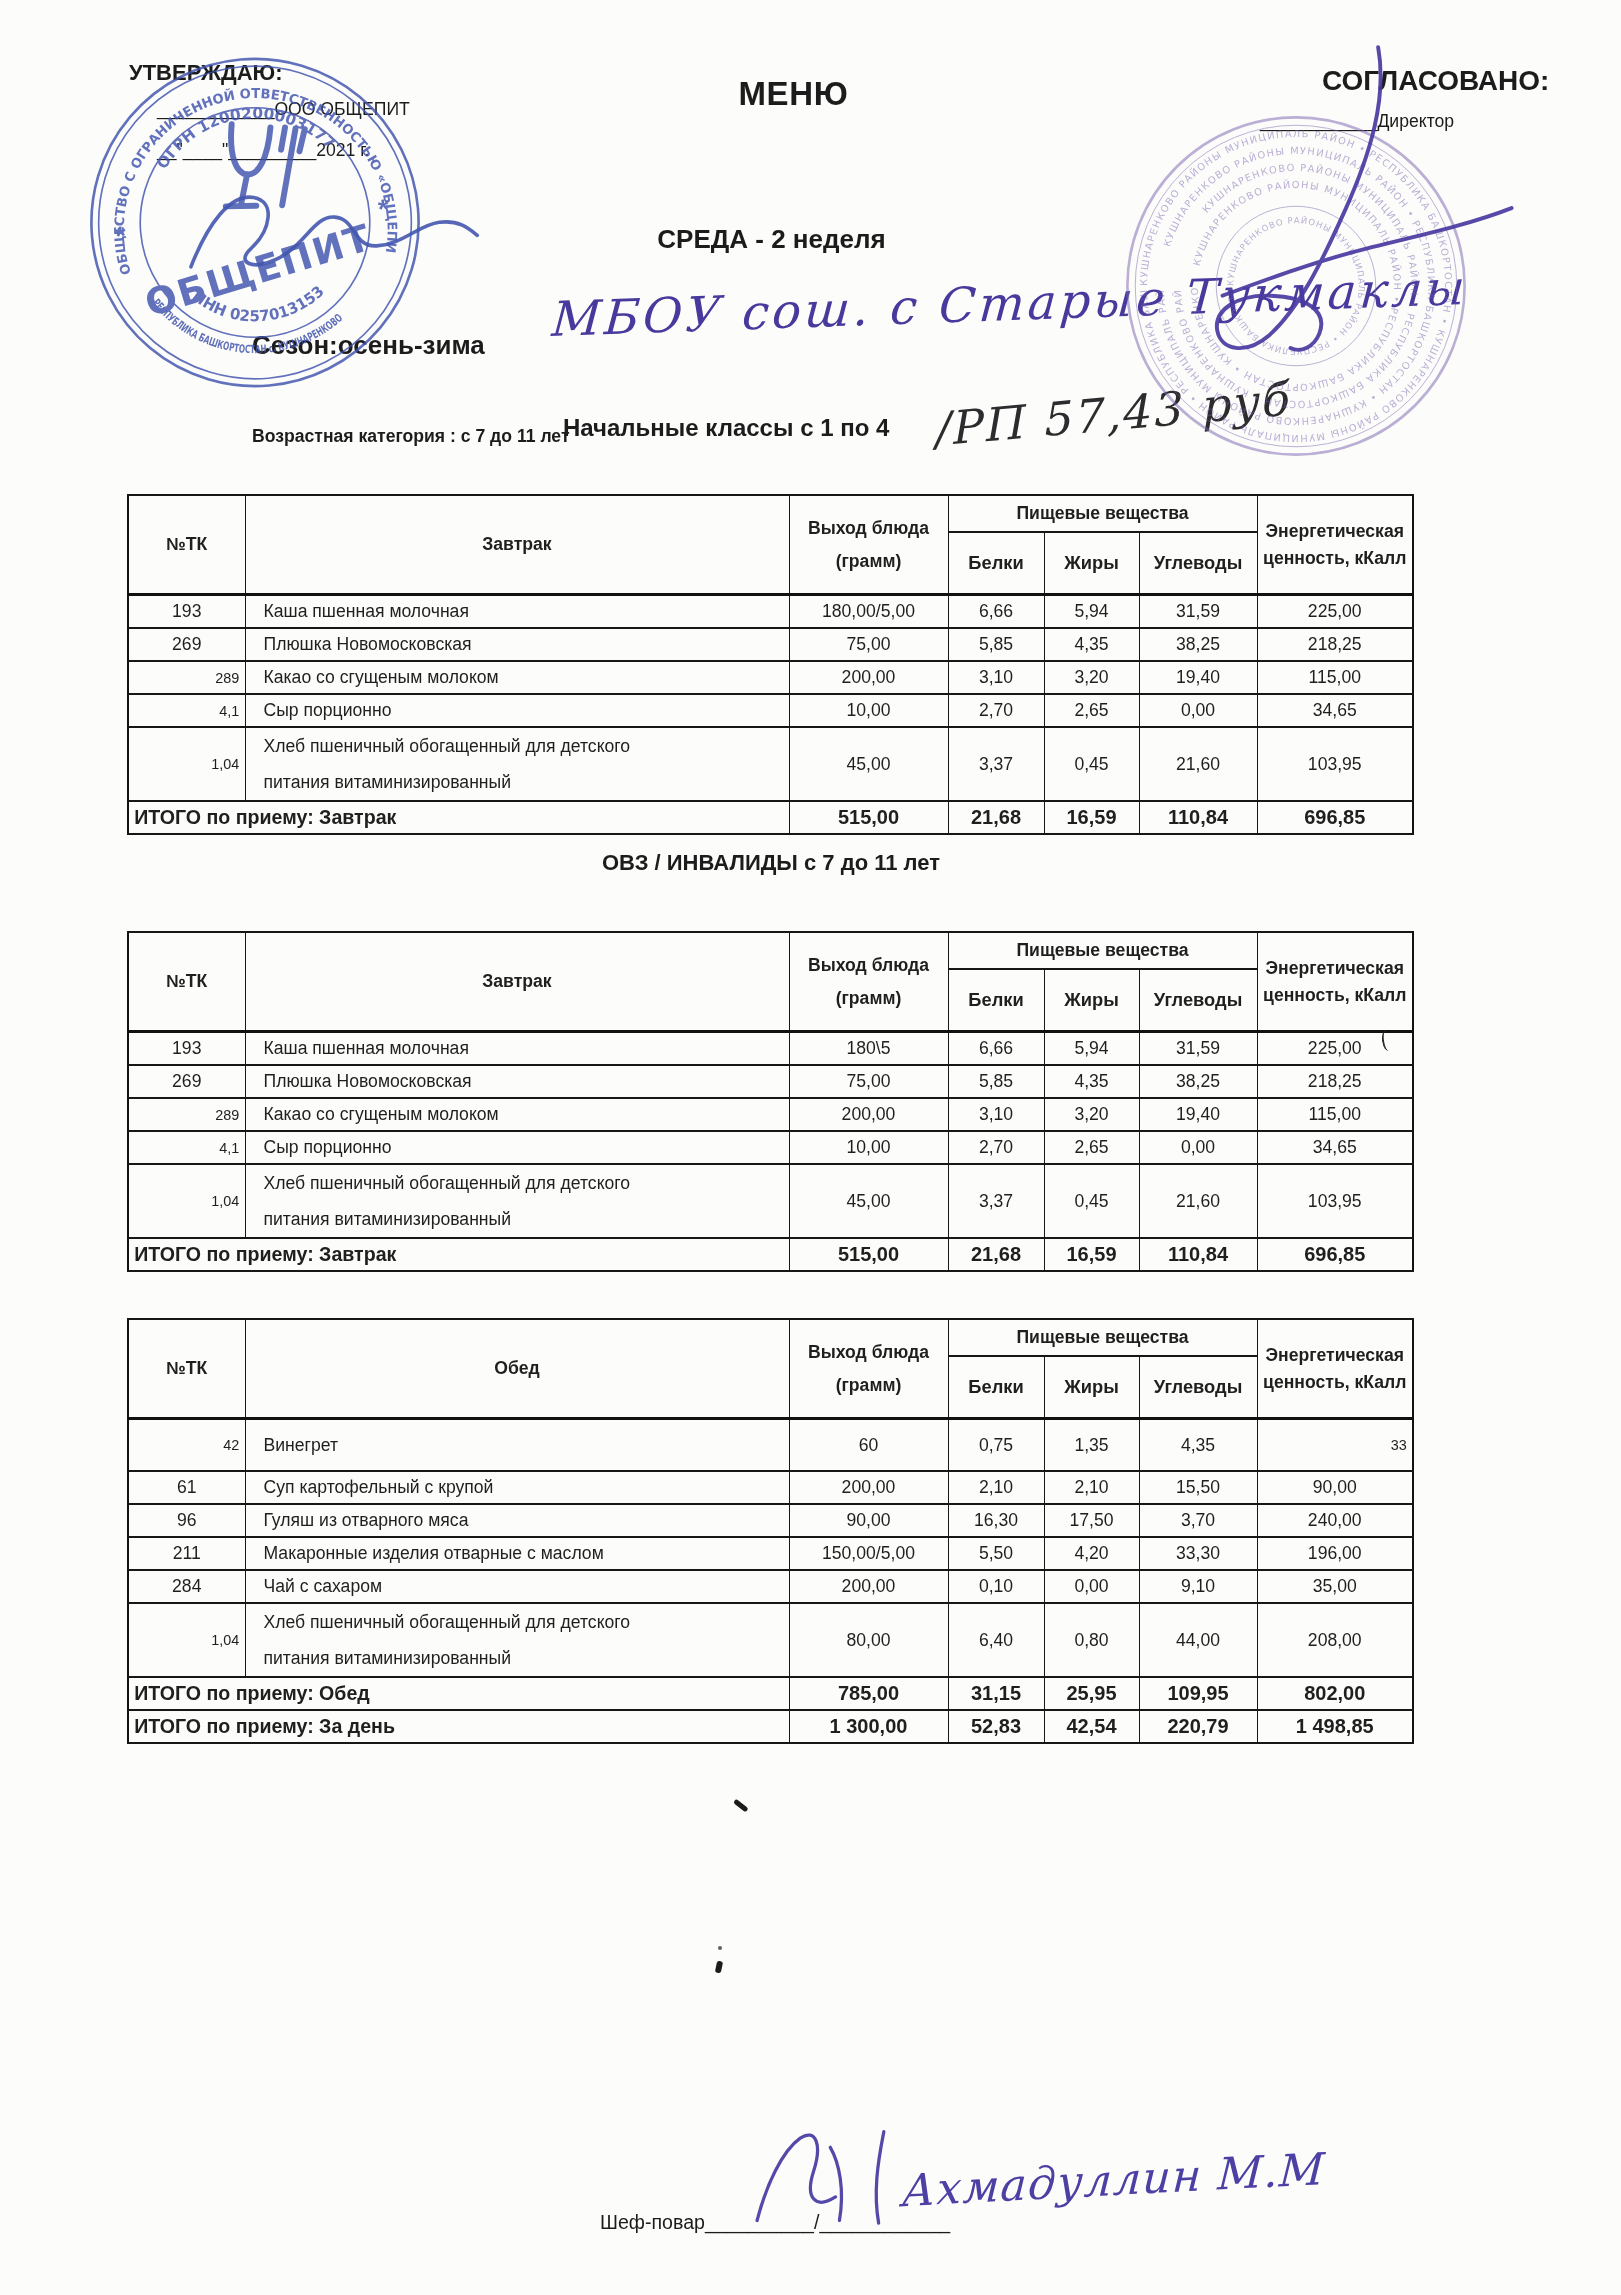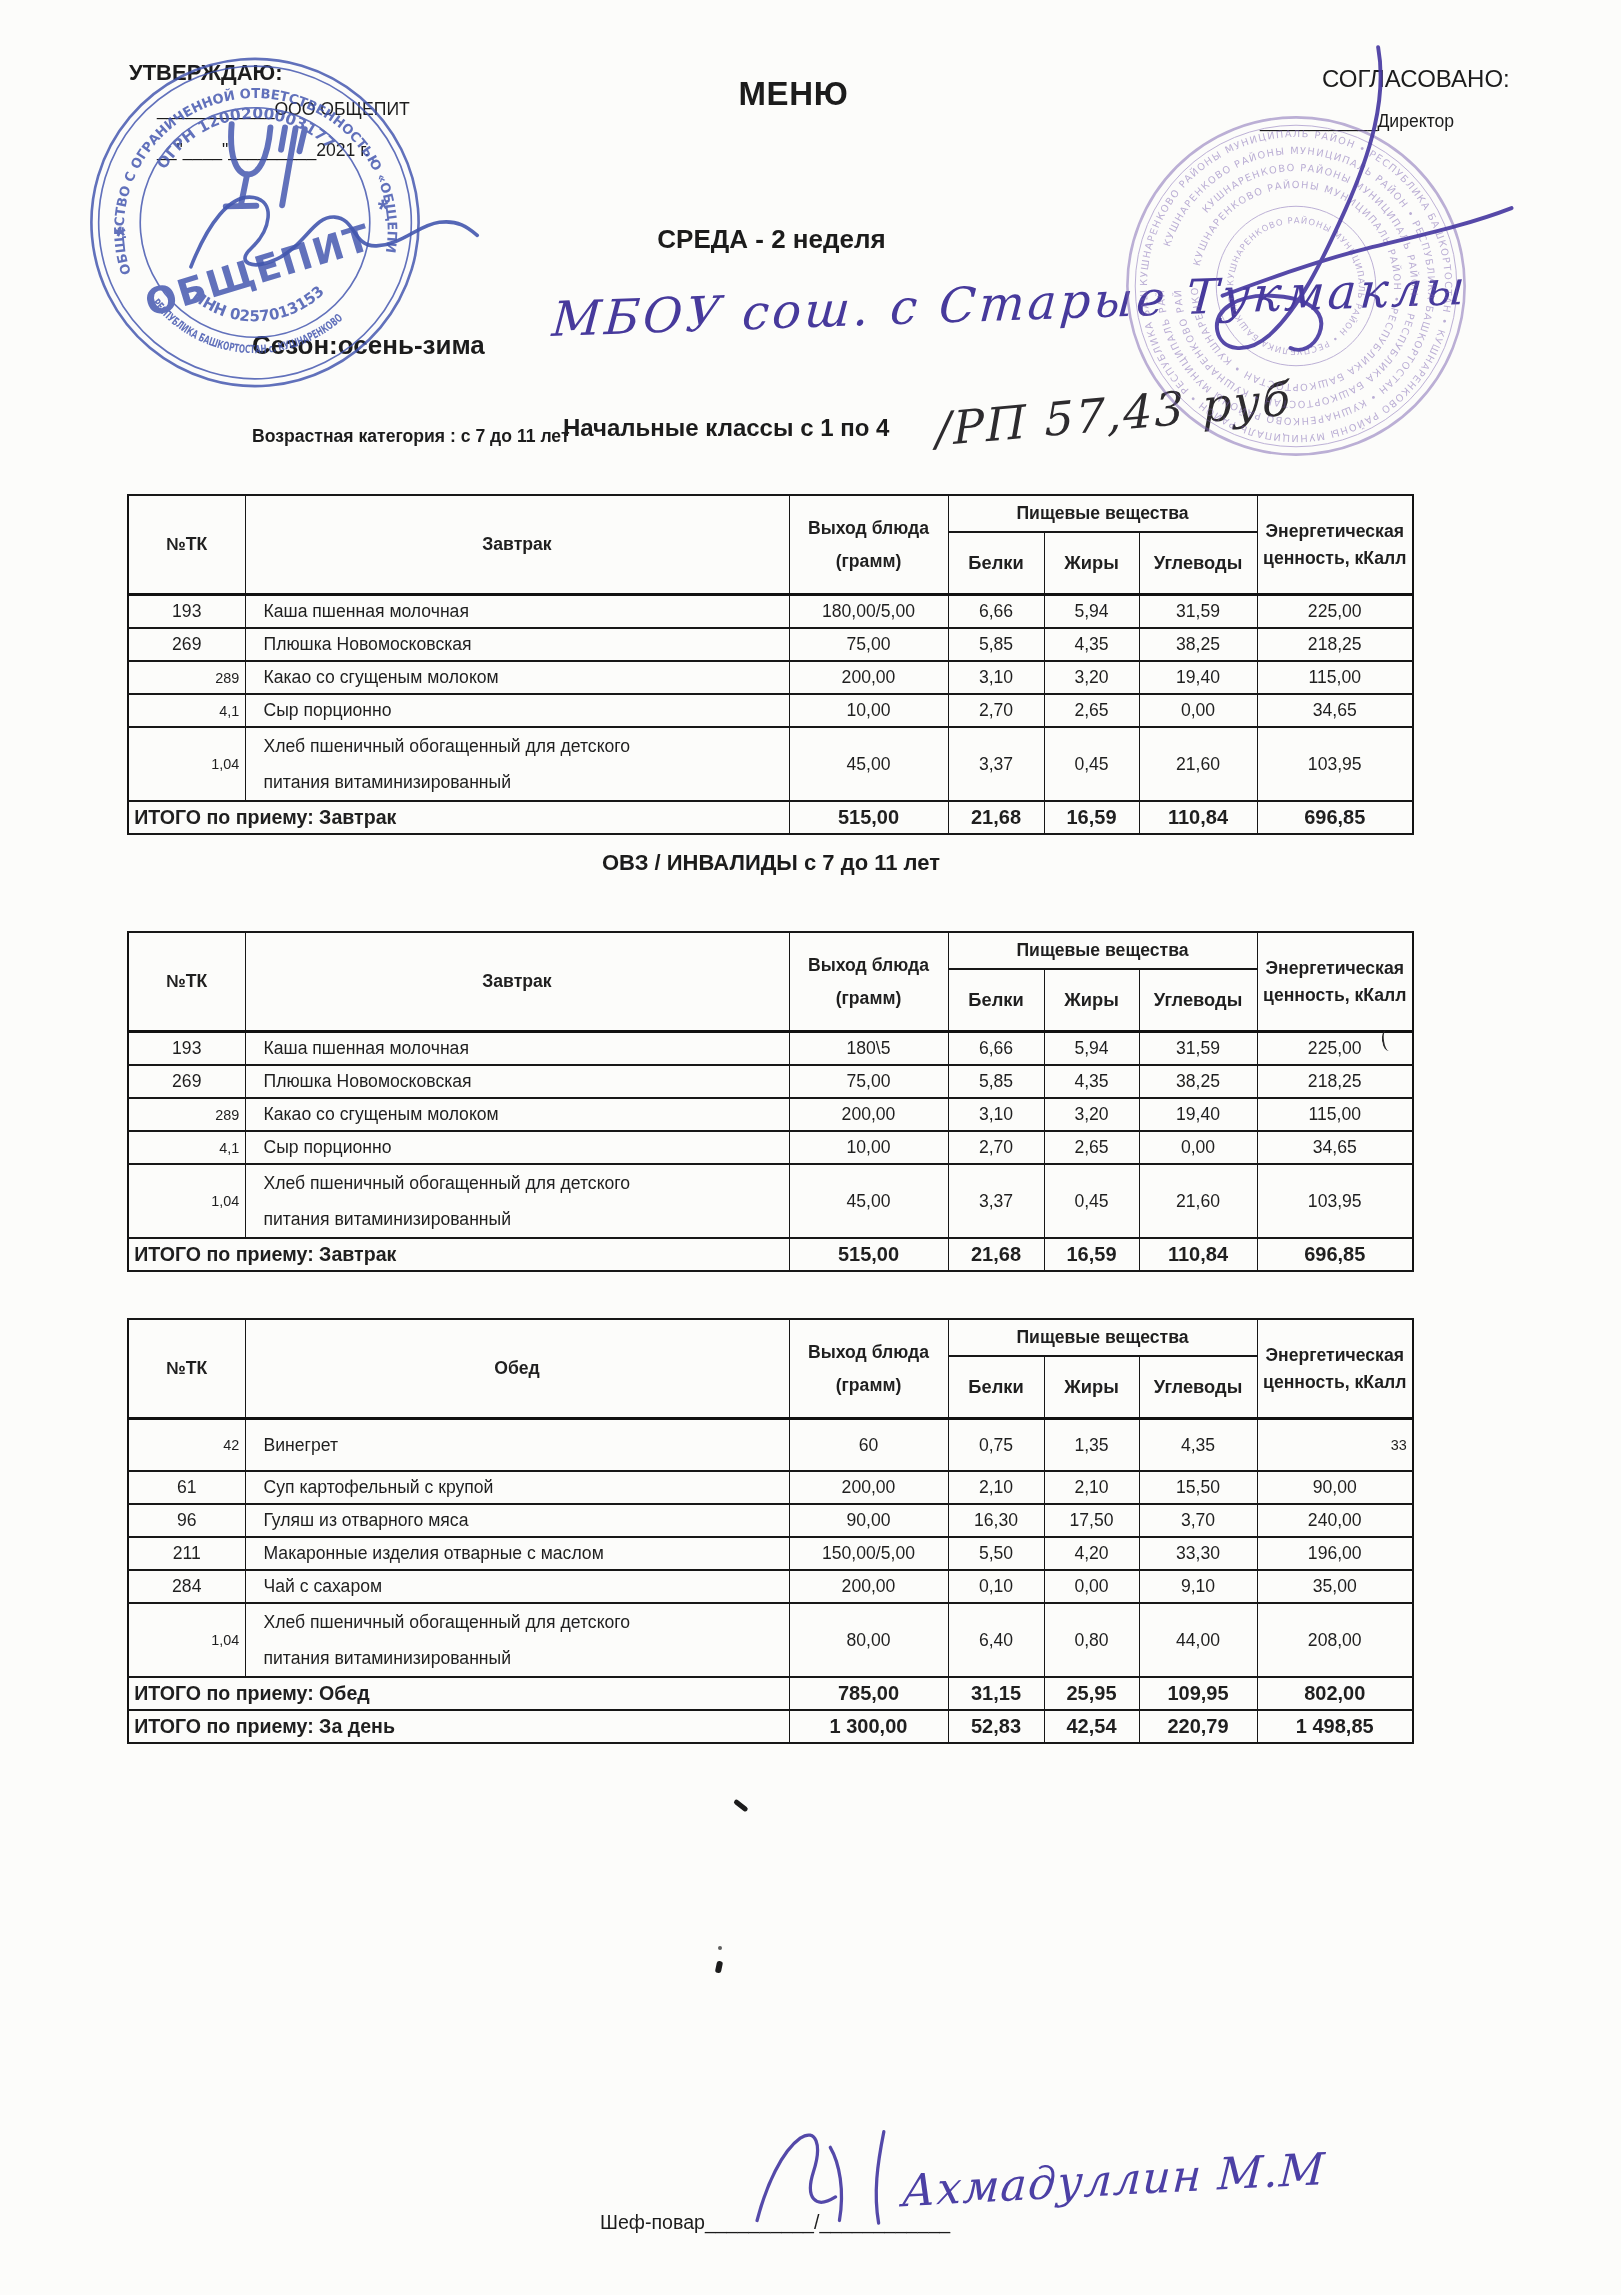--- a/index.html
+++ b/index.html
@@ -2,21 +2,21 @@
 <html style="font-size:10.5px"><head>
 <meta charset="utf-8">
 <style>
   html,body{margin:0;padding:0;background:#cfcfcf;}
   .page{position:relative;width:1622px;height:2295px;background:#fcfcfa;
         font-family:"Liberation Sans",sans-serif;color:#1c1c1c;overflow:hidden;}
   .abs{position:absolute;}
   .ctr{text-align:center;}
   
   .t34{font-size:22px;font-weight:600;}
-  .t32{font-size:24px;font-weight:400;}
+  .t32{font-size:28px;font-weight:700;}
   .t30{font-size:19.6px;}
   .t27{font-size:17.6px;}
   .menu-title{font-size:33px;font-weight:bold;letter-spacing:0.7px;}
   .day-title{font-size:26px;font-weight:bold;}
   .season{font-size:26px;font-weight:bold;}
   .age{font-size:17.6px;font-weight:bold;}
   .sect{font-size:24px;font-weight:bold;}
   
   .hw{font-family:"DejaVu Serif",serif;font-style:italic;color:#473a9c;}
   .hw-school{font-size:48px;letter-spacing:3.3px;transform:rotate(-2deg) skewX(-6deg);}

